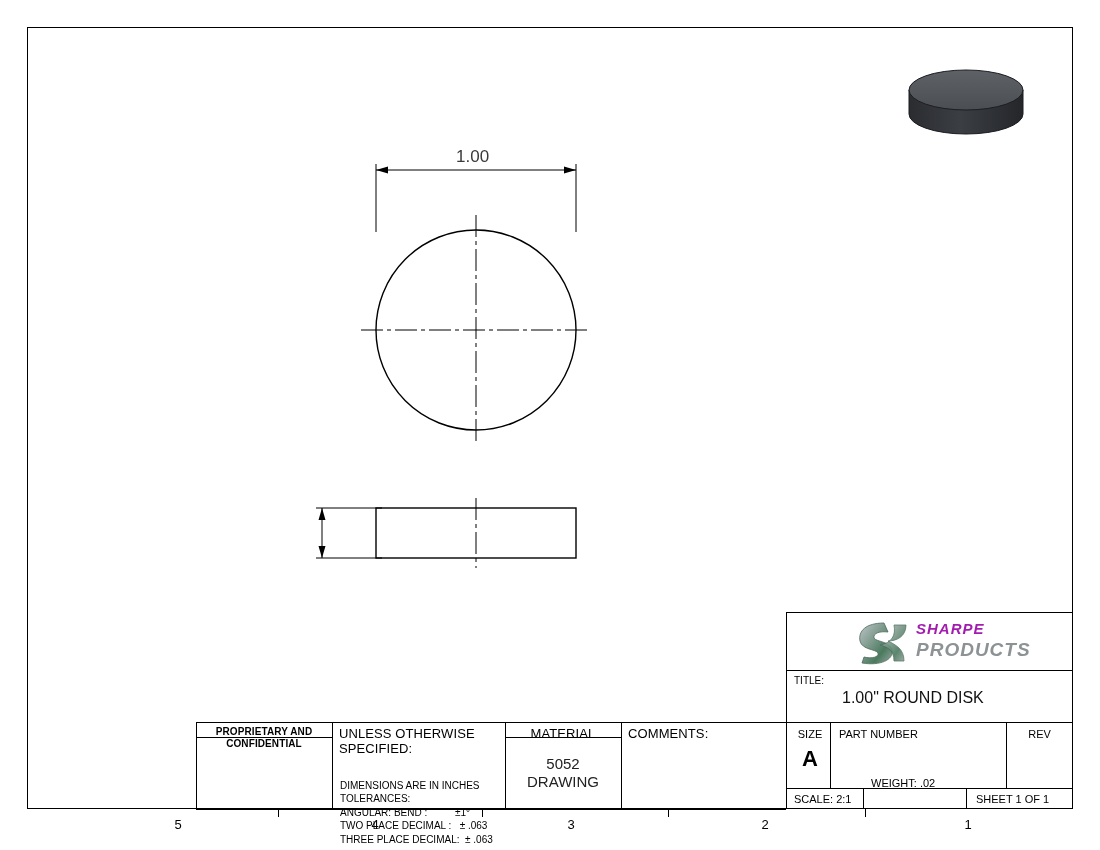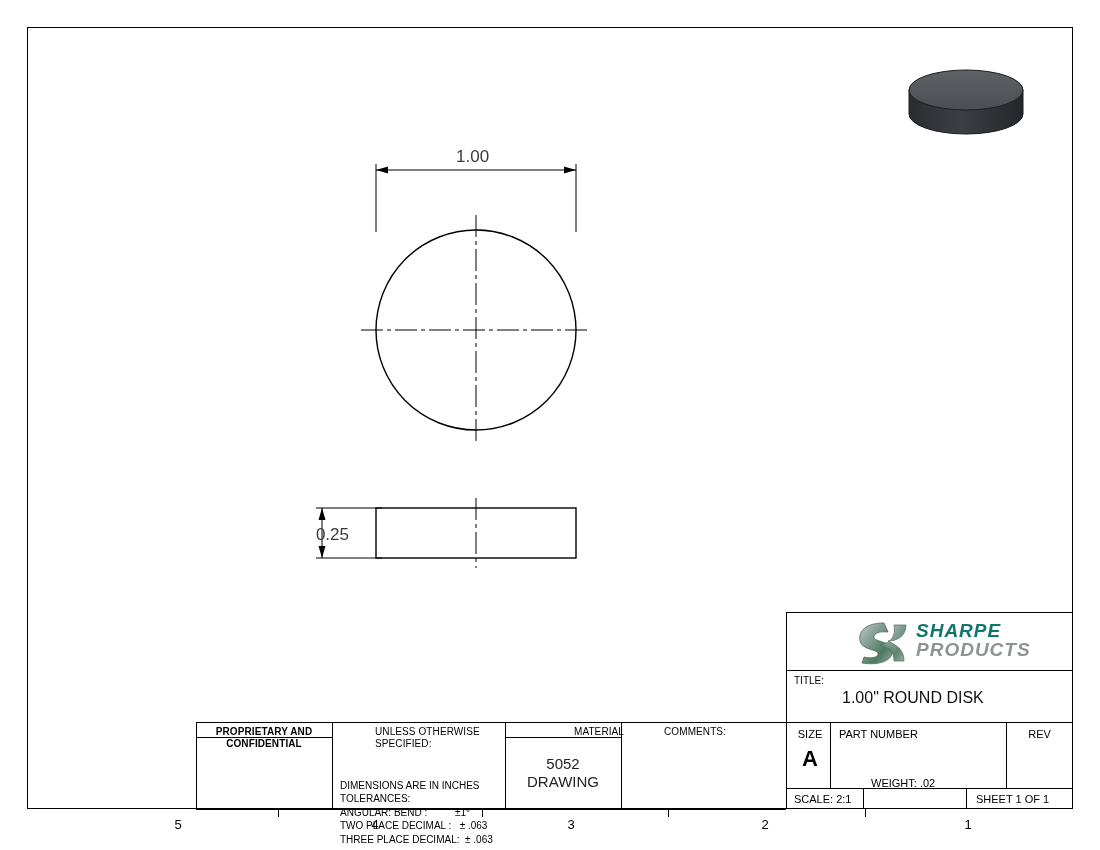--- a/index.html
+++ b/index.html
@@ -75,23 +75,22 @@
 
   .tb-cell {
     position: absolute;
     box-sizing: border-box;
     padding: 2px 4px;
     font-size: 10px;
     line-height: 1.18;
     color: #000;
   }
   .lbl-sm {
-    font-size: 10px;
+    font-size: 13px;
     letter-spacing: 0.1px;
-    margin-left: 36px;
   }
   .center-txt { text-align: center; }
 
   
   #prop-title {
     font-size: 10px;
     font-weight: bold;
     text-align: center;
     letter-spacing: 0.1px;
   }
@@ -202,23 +201,20 @@
 
     <line class="center" x1="186" y1="18" x2="186" y2="88"></line>
 
     <line class="ln thin" x1="26" y1="28" x2="92" y2="28"></line>
     <line class="ln thin" x1="26" y1="78" x2="92" y2="78"></line>
 
     <line class="ln thin" x1="32" y1="28" x2="32" y2="78"></line>
     <polygon points="32,28 28.5,40 35.5,40" fill="#000"></polygon>
     <polygon points="32,78 28.5,66 35.5,66" fill="#000"></polygon>
   </svg>
-  <div style="position:absolute; left:290px; top:480px; width:330px; height:110px; pointer-events:none;">
-    <div style="position:absolute; left:-1px; top:45px; width:60px; text-align:right; font-size:17px; color:#3a3a3a;">0.25</div>
-  </div>
 
   <div class="tb-line v" style="left:786px; top:612px; height:197px;"></div>
   <div class="tb-line h" style="left:786px; top:612px; width:287px;"></div>
   <div class="tb-line h" style="left:786px; top:670px; width:287px;"></div>
   <div class="tb-line h" style="left:786px; top:722px; width:287px;"></div>
   <div class="tb-line h" style="left:786px; top:788px; width:287px;"></div>
 
   <div class="tb-line v" style="left:830px; top:722px; height:66px;"></div>
   <div class="tb-line v" style="left:1006px; top:722px; height:66px;"></div>
 
@@ -240,21 +236,21 @@
         <linearGradient id="mg" x1="0" y1="0" x2="1" y2="1">
           <stop offset="0%" stop-color="#bfc6c9"></stop>
           <stop offset="40%" stop-color="#7f9b8e"></stop>
           <stop offset="70%" stop-color="#4a7a5e"></stop>
           <stop offset="100%" stop-color="#9aa7a3"></stop>
         </linearGradient>
       </defs>
       <path d="M34,4 C16,4 8,12 10,22 C12,31 26,30 28,34 C29,38 22,40 14,38 L12,44 C30,47 44,41 42,31 C40,22 26,23 24,19 C23,14 30,12 38,13 Z" fill="url(#mg)" stroke="#4d6b5a" stroke-width="0.8"></path>
       <path d="M44,6 L56,6 C56,18 46,22 38,22 C46,26 54,30 54,42 L44,42 C44,32 38,28 30,26 C42,24 46,16 44,6 Z" fill="url(#mg)" stroke="#4d6b5a" stroke-width="0.8" opacity="0.9"></path>
     </svg>
-    <div class="logo-txt1" style="position:absolute; left:66px; top:2px; font-size:19px; color:#0f766e;">SHARPE</div>
+    <div class="logo-txt1" style="position:absolute; left:66px; top:2px; font-size:15px; color:#a21caf;">SHARPE</div>
     <div class="logo-txt2" style="position:absolute; left:66px; top:21px; font-size:19px; color:#8d9295;">PRODUCTS</div>
   </div>
 
   <div class="tb-cell" style="left:790px; top:673px; width:80px;">TITLE:</div>
   <div class="tb-cell title-val" style="left:838px; top:687px; width:230px;">1.00" ROUND DISK</div>
 
   <div class="tb-cell sm-fld center-txt" style="left:790px; top:726px; width:40px;">SIZE</div>
   <div class="tb-cell size-val" style="left:790px; top:744px; width:40px;">A</div>
 
   <div class="tb-cell sm-fld" style="left:835px; top:726px; width:160px;">PART NUMBER</div>

